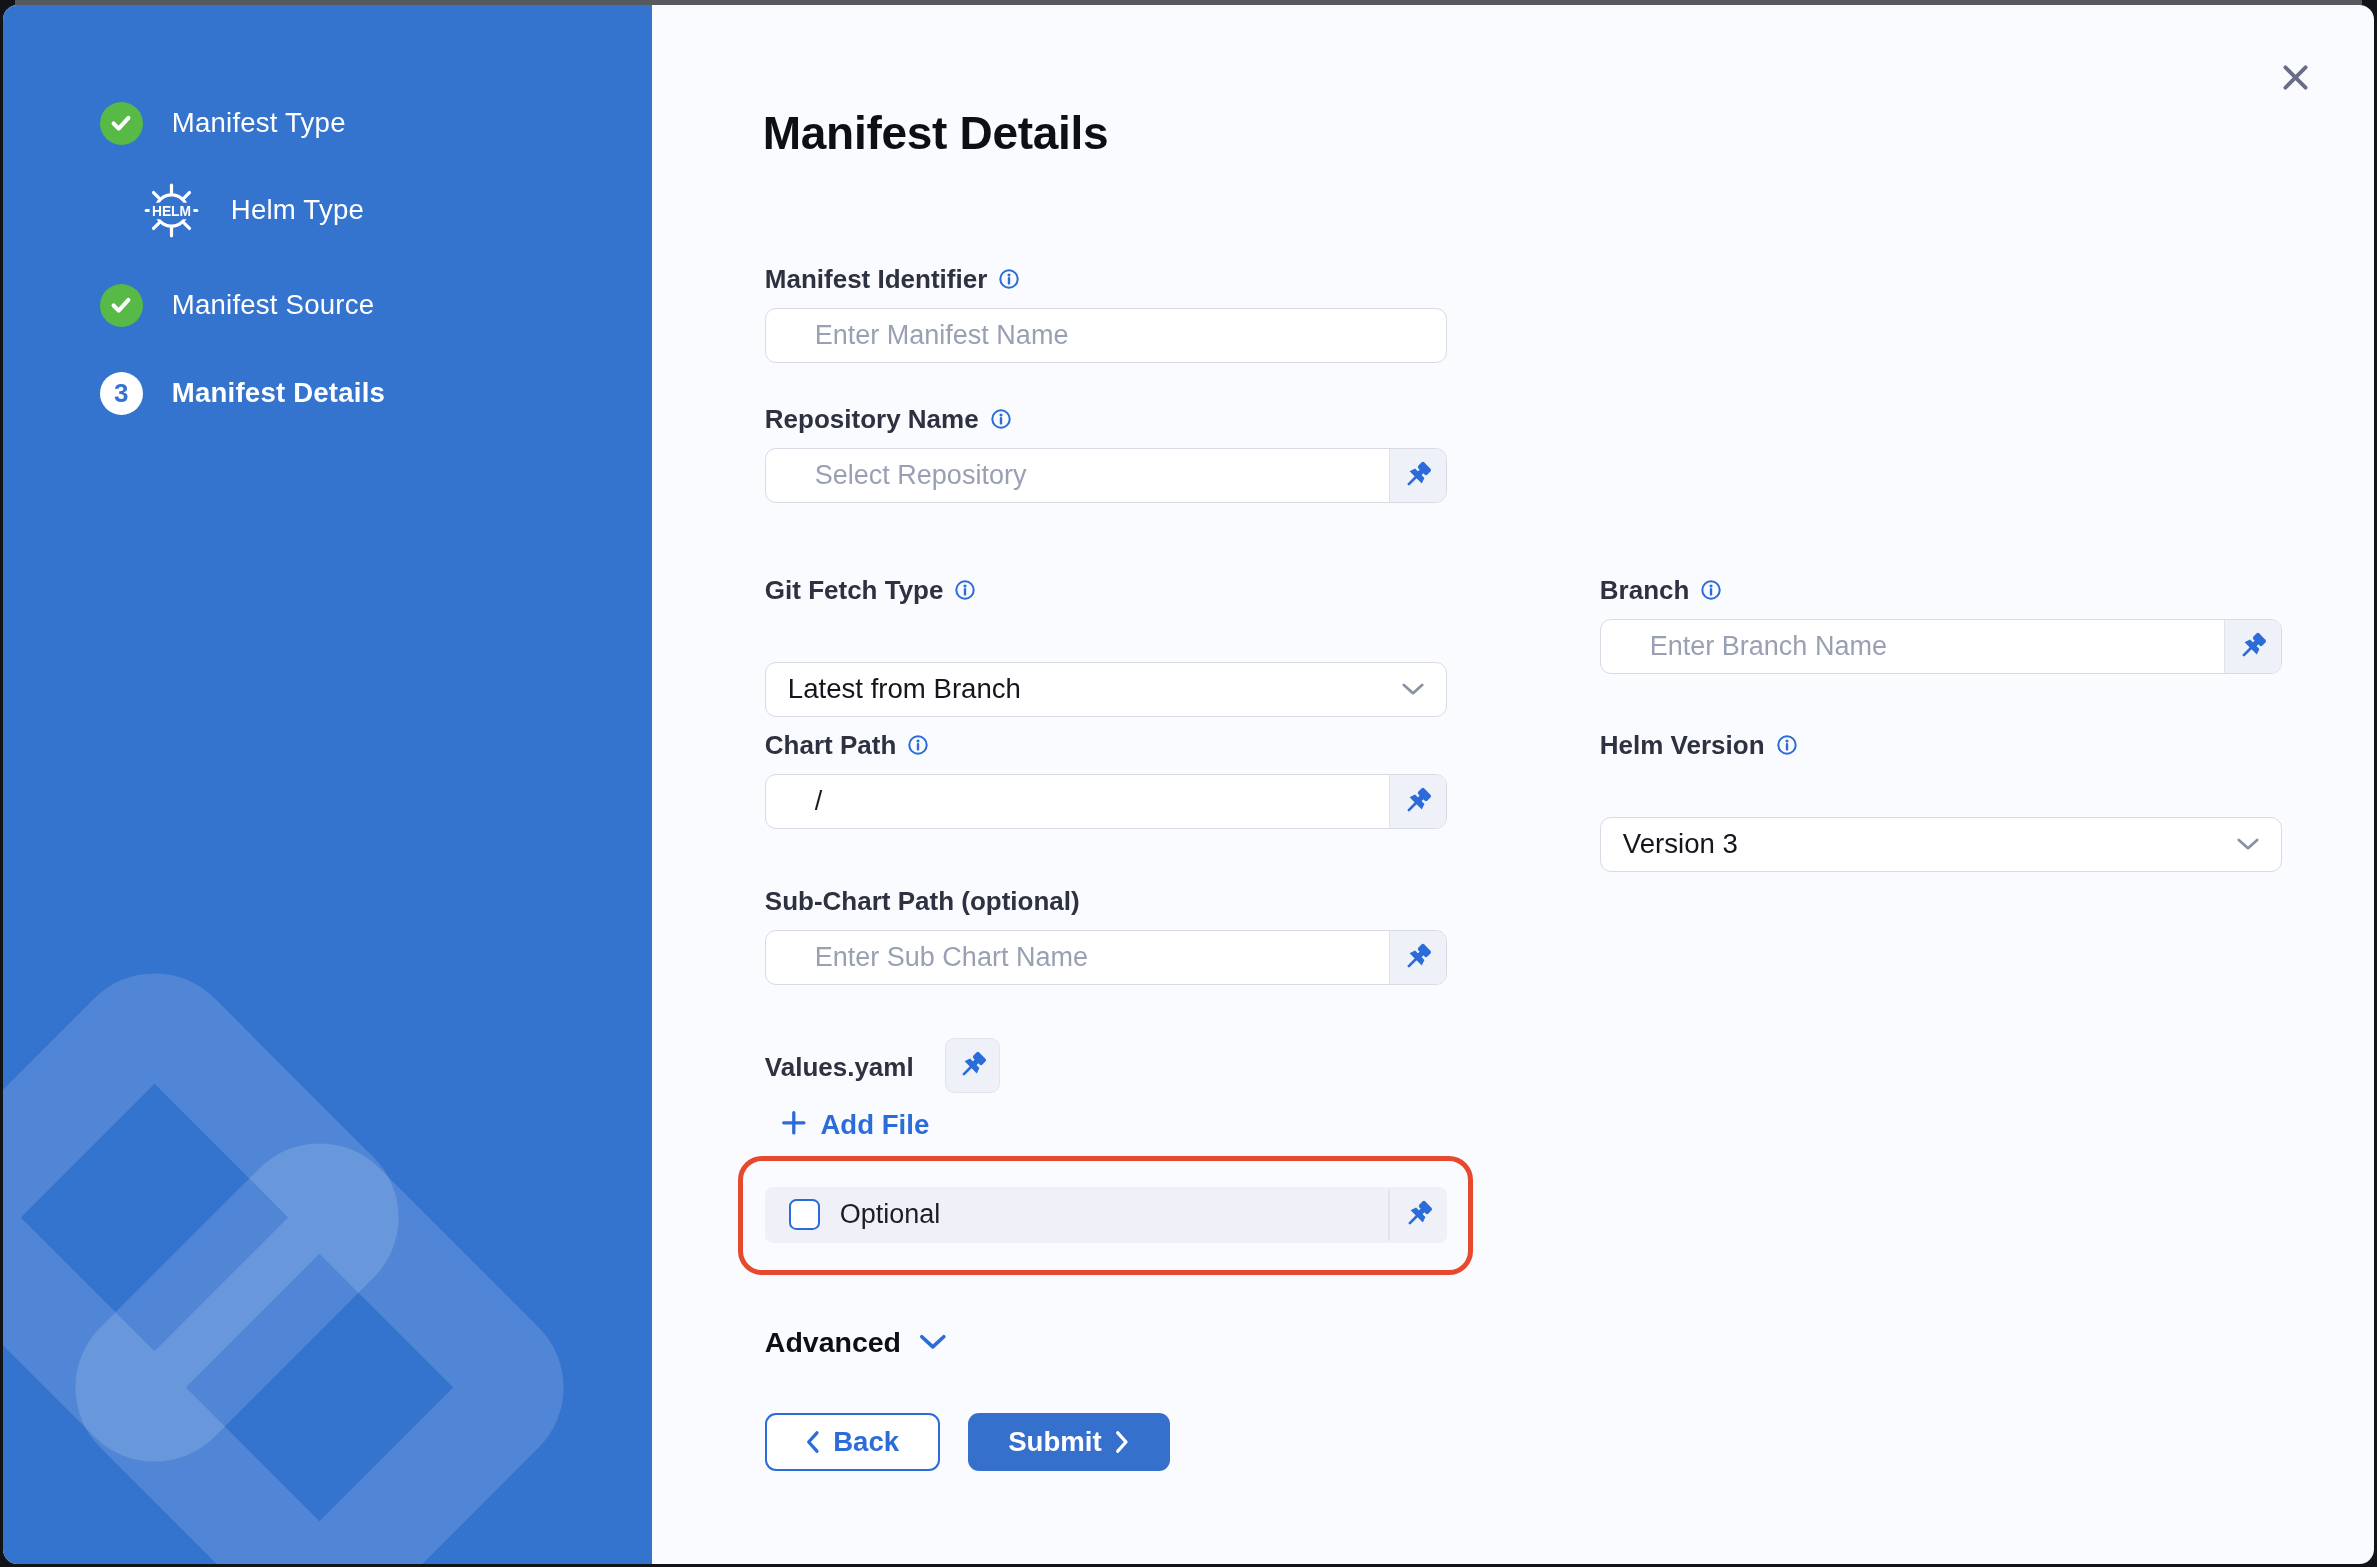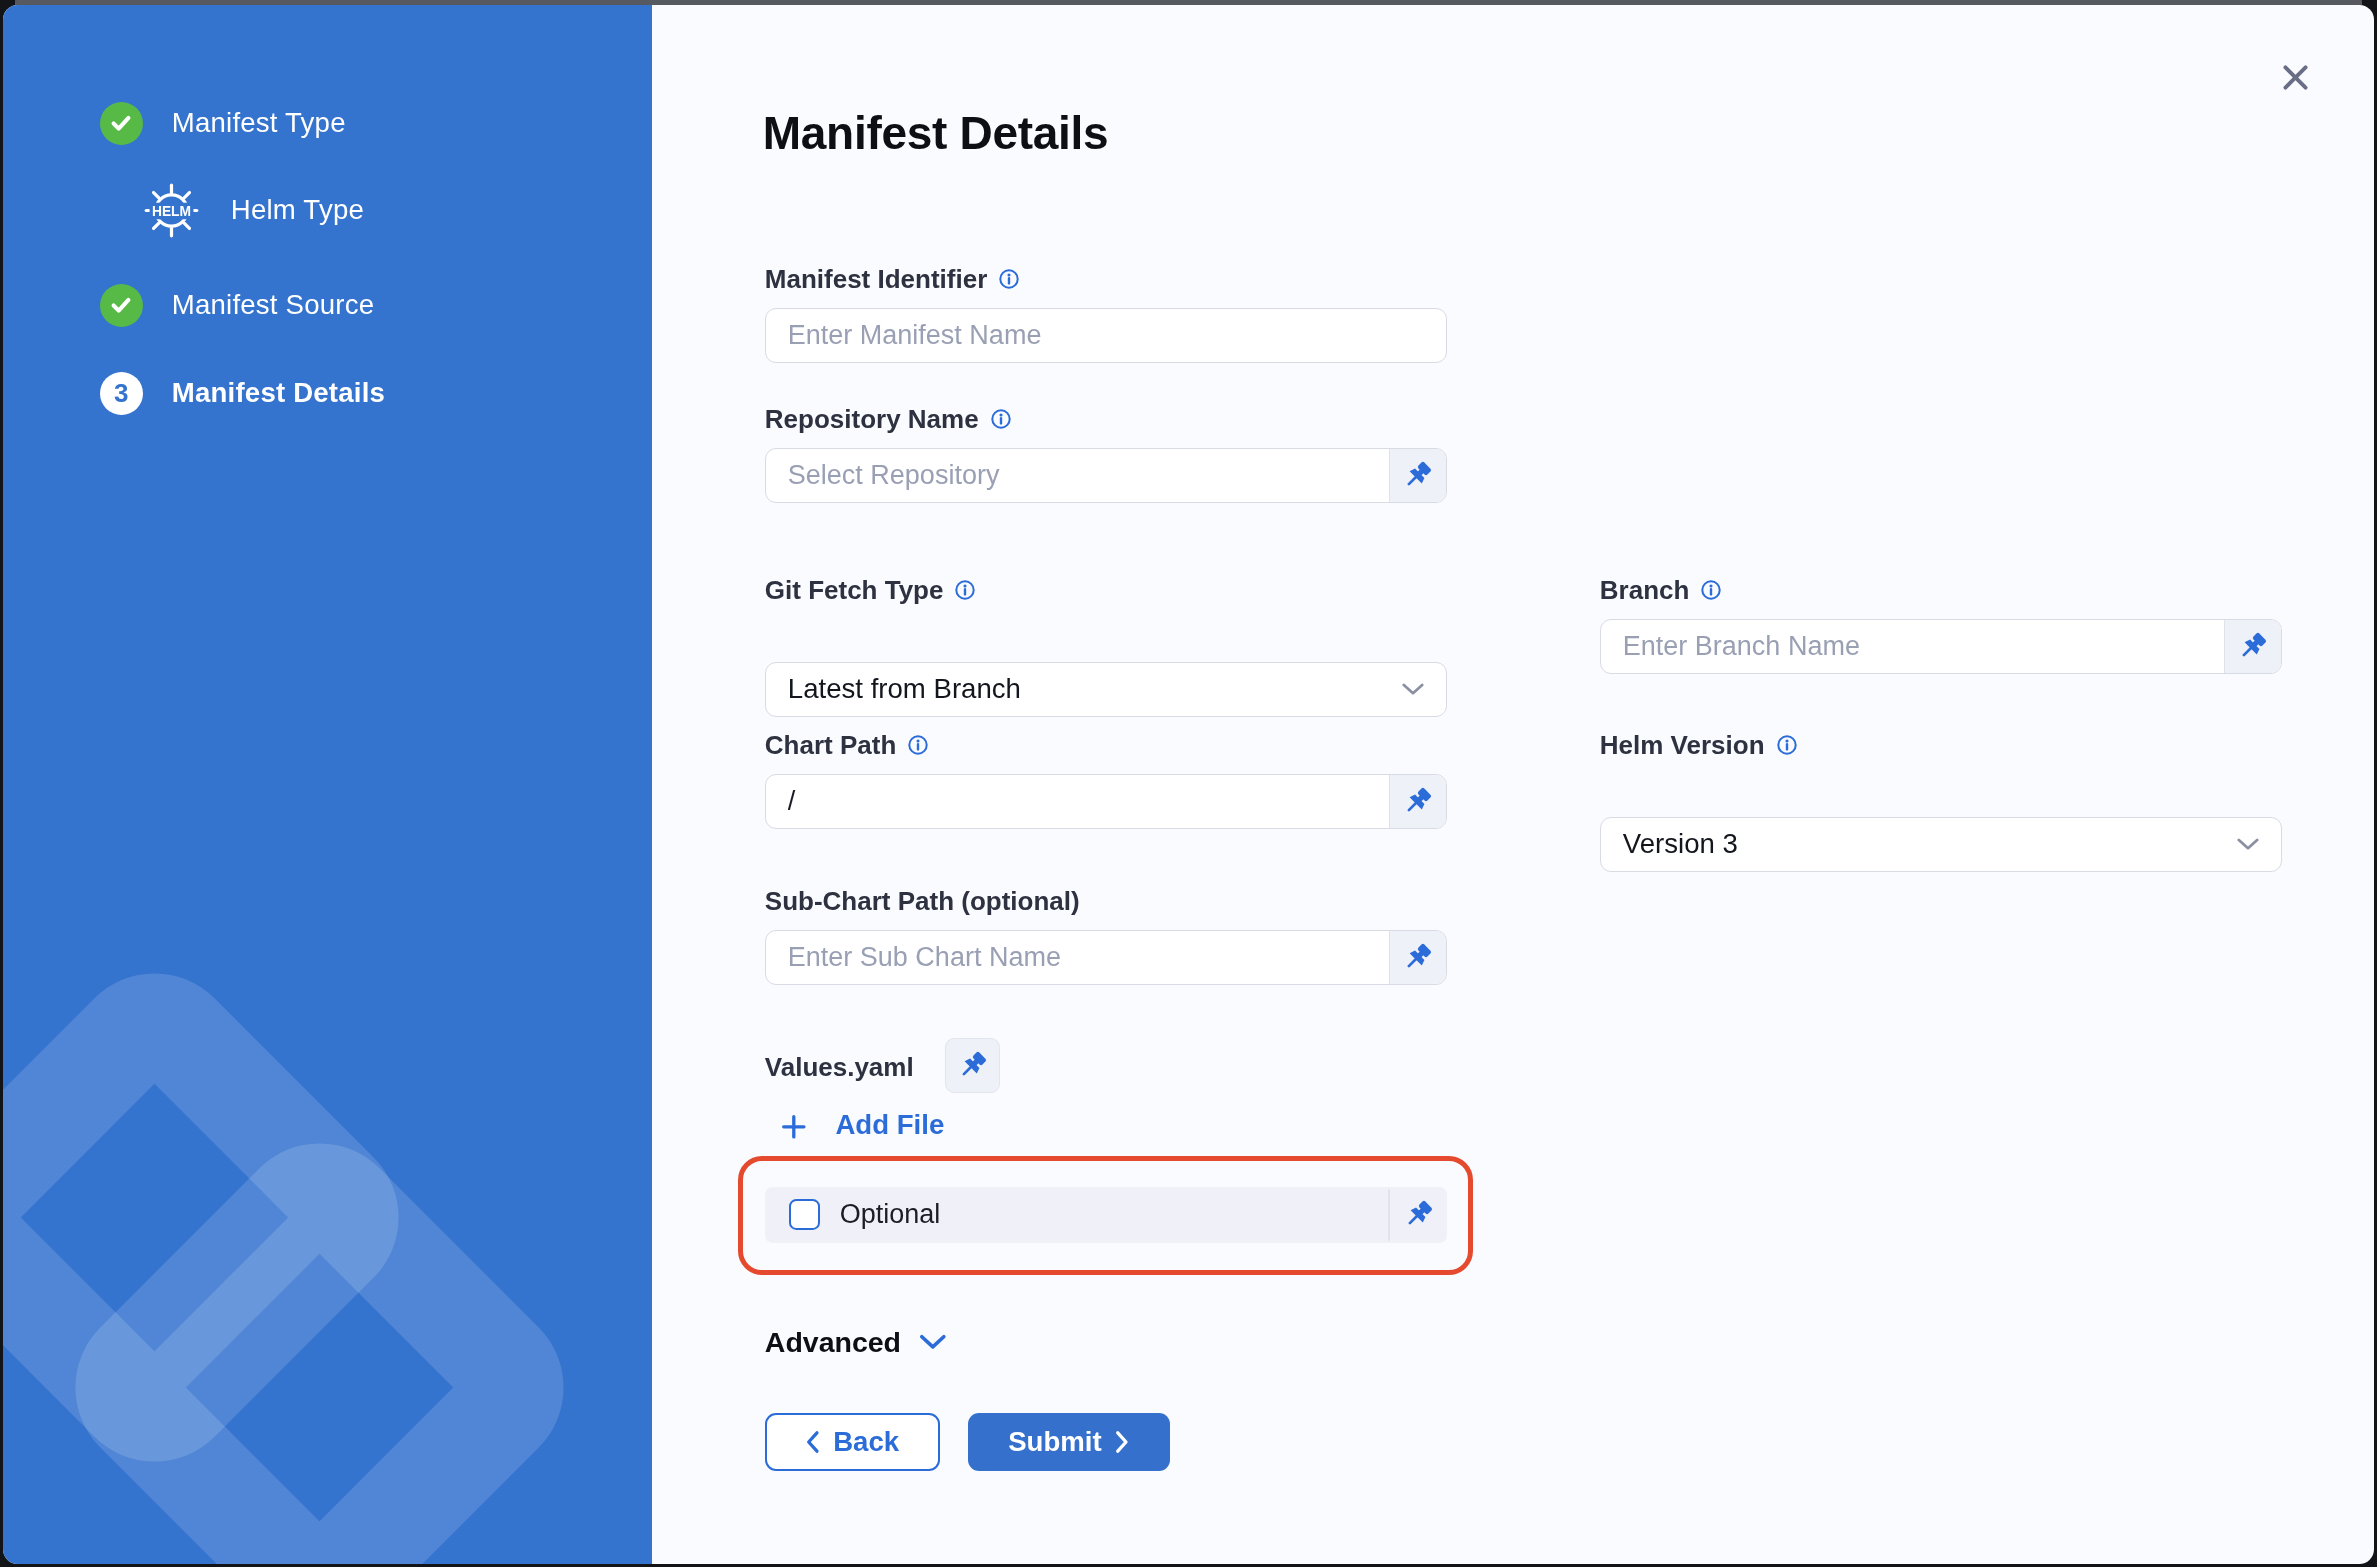--- a/index.html
+++ b/index.html
@@ -25,32 +25,32 @@
   .step-label.bold { font-weight:700; }
   .substep { left:138px; }
 
   
   .content { position:absolute; left:649px; right:0; top:0; bottom:0; }
   .abs { position:absolute; }
   h1.title { font-size:46px; font-weight:700; color:#0d0f15; letter-spacing:-0.3px; }
   .label-row { display:flex; align-items:center; gap:11px; }
   .f-label { font-size:26px; font-weight:600; color:#2e3240; }
   .inp-wrap { display:flex; align-items:stretch; width:682px; height:55px; background:#ffffff;
-              border:1.8px solid #d9dbe4; border-radius:11px; overflow:hidden; }
+              border:1.8px solid #d9dbe4; border-radius:11px; overflow:hidden;padding-left:27px; }
   .inp-wrap input { flex:1 1 auto; min-width:0; border:none; outline:none; font-family:"Liberation Sans",sans-serif;
                     font-size:27px; color:#191b22; padding:0 22px; background:transparent; }
   .inp-wrap input::placeholder { color:#9aa0b4; opacity:1; }
   .pin-cell { flex:0 0 57px; display:flex; align-items:center; justify-content:center;
               background:#eff1f8; border-left:1.8px solid #e0e2ea; cursor:pointer; }
   .select-wrap { display:flex; align-items:center; justify-content:space-between; width:682px; height:55px;
                  background:#ffffff; border:1.8px solid #d9dbe4; border-radius:11px; padding:0 22px; cursor:pointer;margin-top:43px; }
   .select-value { font-size:27.6px; color:#14161d; }
   .pin-btn { width:55px; height:55px; border-radius:9.2px; background:#eff1f8; border:1.8px solid #e3e5ed;
              display:flex; align-items:center; justify-content:center; cursor:pointer; }
-  .addfile { display:flex; align-items:flex-end; gap:28px; color:#2b6cd9; font-size:27.6px; font-weight:700; cursor:pointer; }
+  .addfile { display:flex; align-items:flex-start; gap:13px; color:#2b6cd9; font-size:27.6px; font-weight:700; cursor:pointer; }
   .red-box { border:5.5px solid #e64a2e; border-radius:24px; width:735px; height:119px; }
   .opt-bar { display:flex; align-items:center; width:682px; height:56px; background:#f0f1f8; border-radius:7.3px; }
   .checkbox { width:31px; height:31px; background:#ffffff; border:2.8px solid #2b6cd9; border-radius:7.3px;
               margin-left:24px; cursor:pointer; flex:0 0 auto; }
   .opt-label { font-size:27px; color:#1c1e26; margin-left:20px; flex:1 1 auto; }
   .opt-divider { width:1.8px; height:52px; background:#e2e3eb; border-radius:1.8px; }
   .opt-pin { flex:0 0 57px; display:flex; align-items:center; justify-content:center; cursor:pointer; }
   .advanced { display:flex; align-items:center; gap:18.4px; cursor:pointer; }
   .advanced .adv-label { font-size:28.5px; font-weight:700; color:#0d0f15; }
   .btn { display:flex; align-items:center; justify-content:center; gap:13px; height:58px;

